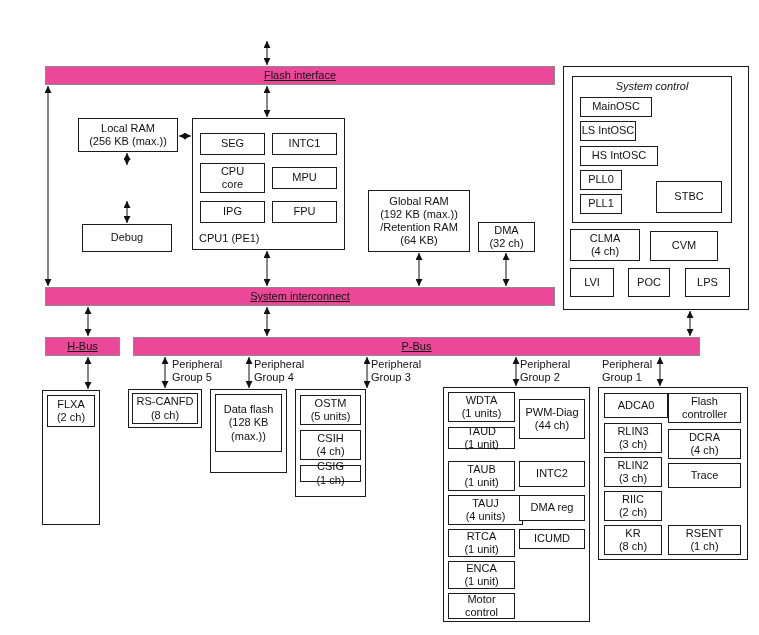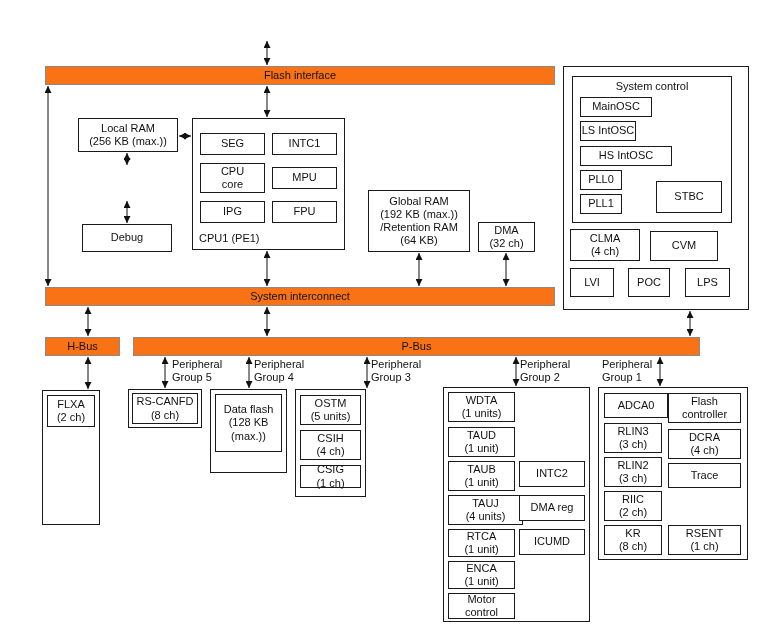--- a/index.html
+++ b/index.html
@@ -19,31 +19,32 @@
     border: 1px solid #1a1a1a;
     background: #ffffff;
     display: flex;
     align-items: center;
     justify-content: center;
     text-align: center;
     white-space: pre-line;
     line-height: 1.2;
   }
   .bus {
-    background: #f97316;
+    background: #ec4899;
     border: 1px solid #8a8a8a;
+    text-decoration: underline;
   }
   .outer { background: #ffffff; }
   .label {
     position: absolute;
     white-space: pre-line;
     line-height: 1.2;
     background: transparent;
   }
-  .center { text-align: center; }
+  .center { text-align: center; font-style: italic; }
   .svg-layer {
     position: absolute;
     left: 0; top: 0;
     width: 759px; height: 635px;
     pointer-events: none;
   }
 </style>
 </head>
 <body>
 
@@ -71,21 +72,21 @@
 /Retention RAM
 (64 KB)</div>
   <div class="box" style="left:478px;top:222px;width:57px;height:30px">DMA
 (32 ch)</div>
 
   <div class="box outer" style="left:563px;top:66px;width:186px;height:244px"></div>
   <div class="box outer" style="left:572px;top:76px;width:160px;height:147px"></div>
   <div class="label center" style="left:572px;top:80px;width:160px">System control</div>
   <div class="box" style="left:580px;top:97px;width:72px;height:20px">MainOSC</div>
   <div class="box" style="left:580px;top:121px;width:56px;height:20px">LS IntOSC</div>
-  <div class="box" style="left:580px;top:146px;width:92px;height:20px">HS IntOSC</div>
+  <div class="box" style="left:580px;top:146px;width:78px;height:20px">HS IntOSC</div>
   <div class="box" style="left:580px;top:170px;width:42px;height:20px">PLL0</div>
   <div class="box" style="left:580px;top:194px;width:42px;height:20px">PLL1</div>
   <div class="box" style="left:656px;top:181px;width:66px;height:32px">STBC</div>
   <div class="box" style="left:570px;top:229px;width:70px;height:32px">CLMA
 (4 ch)</div>
   <div class="box" style="left:650px;top:231px;width:68px;height:30px">CVM</div>
   <div class="box" style="left:570px;top:268px;width:44px;height:29px">LVI</div>
   <div class="box" style="left:628px;top:268px;width:42px;height:29px">POC</div>
   <div class="box" style="left:685px;top:268px;width:45px;height:29px">LPS</div>
 
@@ -116,41 +117,43 @@
   <div class="box outer" style="left:210px;top:389px;width:77px;height:84px"></div>
   <div class="box" style="left:215px;top:394px;width:67px;height:58px">Data flash
 (128 KB
 (max.))</div>
 
   <div class="box outer" style="left:295px;top:389px;width:71px;height:108px"></div>
   <div class="box" style="left:300px;top:395px;width:61px;height:30px">OSTM
 (5 units)</div>
   <div class="box" style="left:300px;top:430px;width:61px;height:30px">CSIH
 (4 ch)</div>
-  <div class="box" style="left:300px;top:465px;width:61px;height:23px">CSIG
+  <div class="box" style="left:300px;top:465px;width:61px;height:17px">CSIG
 (1 ch)</div>
 
   <div class="box outer" style="left:443px;top:387px;width:147px;height:235px"></div>
   <div class="box" style="left:448px;top:392px;width:67px;height:30px">WDTA
 (1 units)</div>
-  <div class="box" style="left:448px;top:427px;width:67px;height:30px">TAUD
+  <div class="box" style="left:448px;top:427px;width:67px;height:22px">TAUD
 (1 unit)</div>
   <div class="box" style="left:448px;top:461px;width:67px;height:30px">TAUB
 (1 unit)</div>
   <div class="box" style="left:448px;top:495px;width:75px;height:30px">TAUJ
 (4 units)</div>
   <div class="box" style="left:448px;top:529px;width:67px;height:28px">RTCA
 (1 unit)</div>
   <div class="box" style="left:448px;top:561px;width:67px;height:28px">ENCA
 (1 unit)</div>
   <div class="box" style="left:448px;top:593px;width:67px;height:26px">Motor
 control</div>
+  <div class="box" style="left:519px;top:399px;width:66px;height:40px">PWM-Diag
+(44 ch)</div>
   <div class="box" style="left:519px;top:461px;width:66px;height:26px">INTC2</div>
   <div class="box" style="left:519px;top:495px;width:66px;height:26px">DMA reg</div>
-  <div class="box" style="left:519px;top:529px;width:66px;height:26px">ICUMD</div>
+  <div class="box" style="left:519px;top:529px;width:66px;height:20px">ICUMD</div>
 
   <div class="box outer" style="left:598px;top:387px;width:150px;height:173px"></div>
   <div class="box" style="left:604px;top:393px;width:64px;height:25px">ADCA0</div>
   <div class="box" style="left:604px;top:423px;width:58px;height:30px">RLIN3
 (3 ch)</div>
   <div class="box" style="left:604px;top:457px;width:58px;height:30px">RLIN2
 (3 ch)</div>
   <div class="box" style="left:604px;top:491px;width:58px;height:30px">RIIC
 (2 ch)</div>
   <div class="box" style="left:604px;top:525px;width:58px;height:30px">KR

